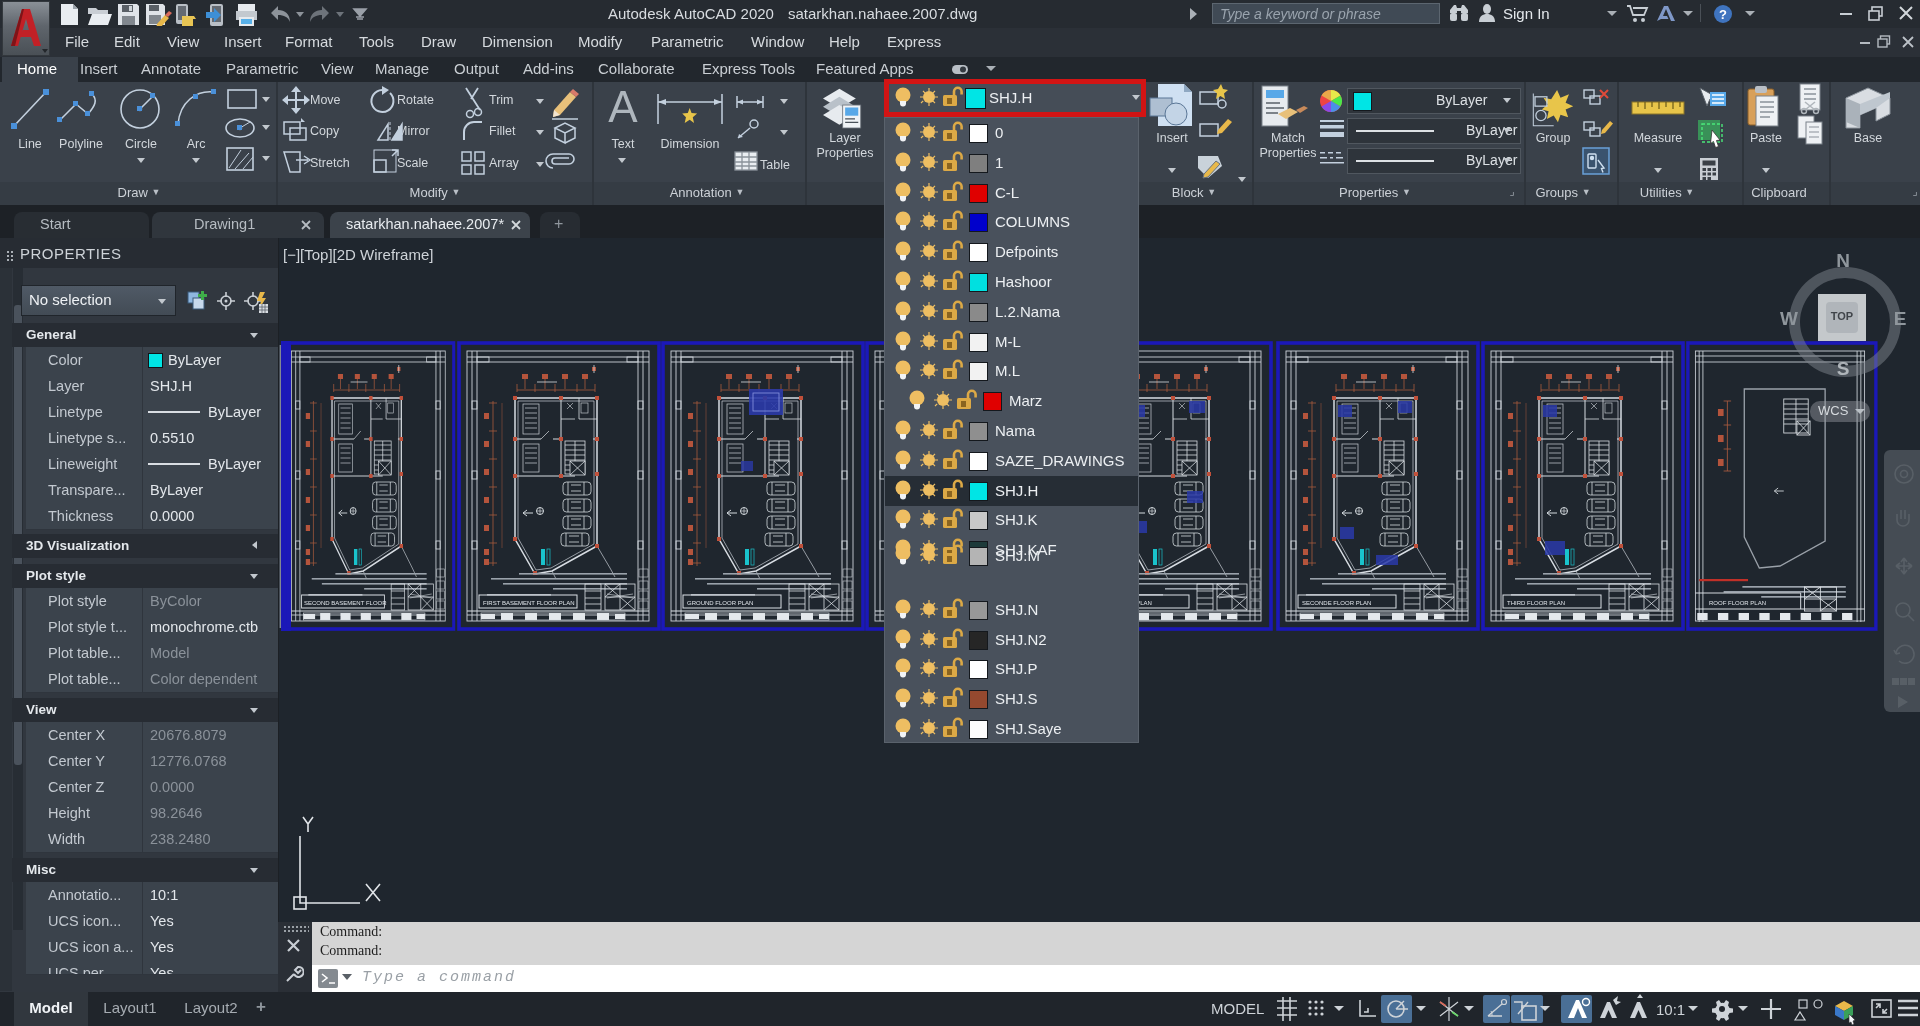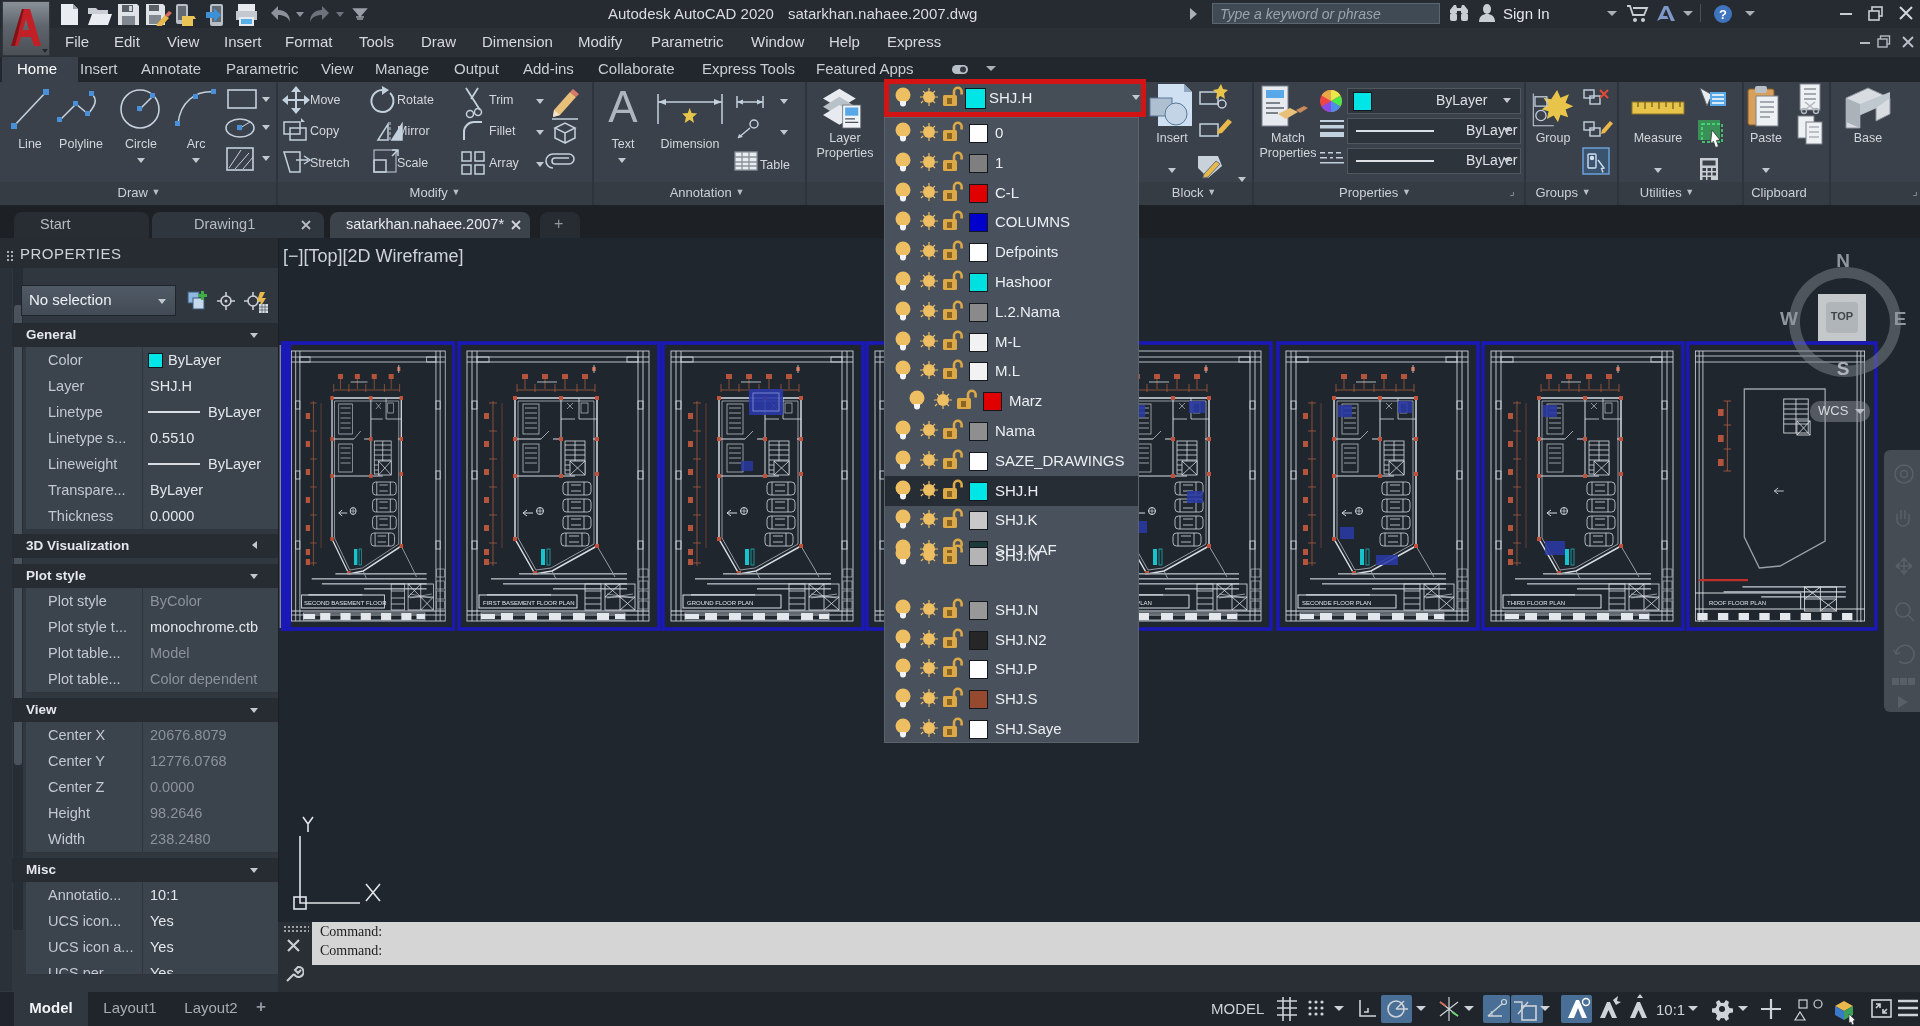--- a/index.html
+++ b/index.html
@@ -559,21 +559,21 @@
    <div style="position:absolute;left:16px;top:4px;">satarkhan.nahaee.2007*</div>
    <svg style="position:absolute;right:8px;top:7px;" width="12" height="12">
           <path d="M2 2 L10 10 M10 2 L2 10" stroke="#d2d7db" stroke-width="1.8"></path>
         </svg>
  </div>
  <div class="dtab" style="left:540px;width:40px;background:#272c32;">
    <div style="position:absolute;left:14px;top:3px;color:#8f969d;font-size:16px;">+</div>
  </div>
 </div>
 <div id="viewport">
- <div class="abs" style="left:5px;top:8px;font-size:18px;color:#ced3d8;">[−][Top][2D Wireframe]</div>
+ <div class="abs" style="left:5px;top:8px;font-size:15px;color:#ced3d8;">[−][Top][2D Wireframe]</div>
  <svg class="abs" style="left:0;top:0;" width="1642" height="684" viewBox="278 238 1642 684">
   <defs>
    <g id="sheetA">
 
     <rect x="2" y="2" width="200" height="286" fill="none" stroke="#1b18b8" stroke-width="3.6"></rect>
 
     <g stroke="#cdd3d9" stroke-width="0.9" fill="none">
      <rect x="10" y="10" width="182" height="270"></rect>
      <path d="M10 16 h182 M10 21 h182 M10 274 h182"></path>
      <path d="M15 10 v270 M20 10 v270 M181 10 v270 M186 10 v270"></path>
@@ -1037,20 +1037,28 @@
 </div>
 <div id="cmdwrap">
  <div class="abs" style="left:5px;top:3px;width:26px;height:8px;background-image:radial-gradient(circle,#9aa0a6 1px,transparent 1.2px);background-size:4px 4px;"></div>
  <svg class="abs" style="left:8px;top:16px;" width="16" height="16">
         <path d="M2 2 L13 13 M13 2 L2 13" stroke="#c9ced4" stroke-width="2.2"></path>
       </svg>
  <svg class="abs" style="left:6px;top:42px;" width="20" height="20" viewBox="0 0 20 20">
   <path d="M3 17 L10 10 M10 10 a5 5 0 1 0 4 -7 l-3 3 l3 3 l3 -3" stroke="#c9ced4" stroke-width="2" fill="none"></path>
  </svg>
  <div id="cmdhist">Command:<br>Command:</div>
+ <div id="cmdin">
+  <svg class="abs" style="left:6px;top:4px;" width="20" height="19">
+          <rect x="0" y="0" width="20" height="19" rx="2" fill="#848a90"></rect>
+          <path d="M4 5 l5 4 l-5 4 M11 14 h6" stroke="#fff" stroke-width="1.6" fill="none"></path>
+        </svg>
+  <div class="abs" style="left:30px;top:9px;width:0;height:0;border-left:5px solid transparent;border-right:5px solid transparent;border-top:6px solid #5a6067;"></div>
+  <div class="abs" style="left:50px;top:4px;font-family:'Liberation Mono',monospace;font-size:15px;font-style:italic;color:#9aa0a6;letter-spacing:2px;">Type a command</div>
+ </div>
 </div>
 <div id="statusbar">
  <div class="abs" style="left:14px;top:0;width:74px;height:34px;background:#31373e;"></div>
  <div class="abs" style="left:14px;top:7px;width:74px;text-align:center;font-size:15px;font-weight:bold;color:#f0f3f6;">Model</div>
  <div class="abs" style="left:95px;top:7px;width:70px;text-align:center;font-size:15px;color:#a6acb2;">Layout1</div>
  <div class="abs" style="left:176px;top:7px;width:70px;text-align:center;font-size:15px;color:#a6acb2;">Layout2</div>
  <div class="abs" style="left:256px;top:5px;font-size:17px;color:#8f969d;font-weight:bold;">+</div>
  <div class="abs" style="left:1211px;top:8px;font-size:15px;color:#ced3d8;">MODEL</div>
 
  <div class="sbtn on" style="left:1381px;width:31px;"></div>

